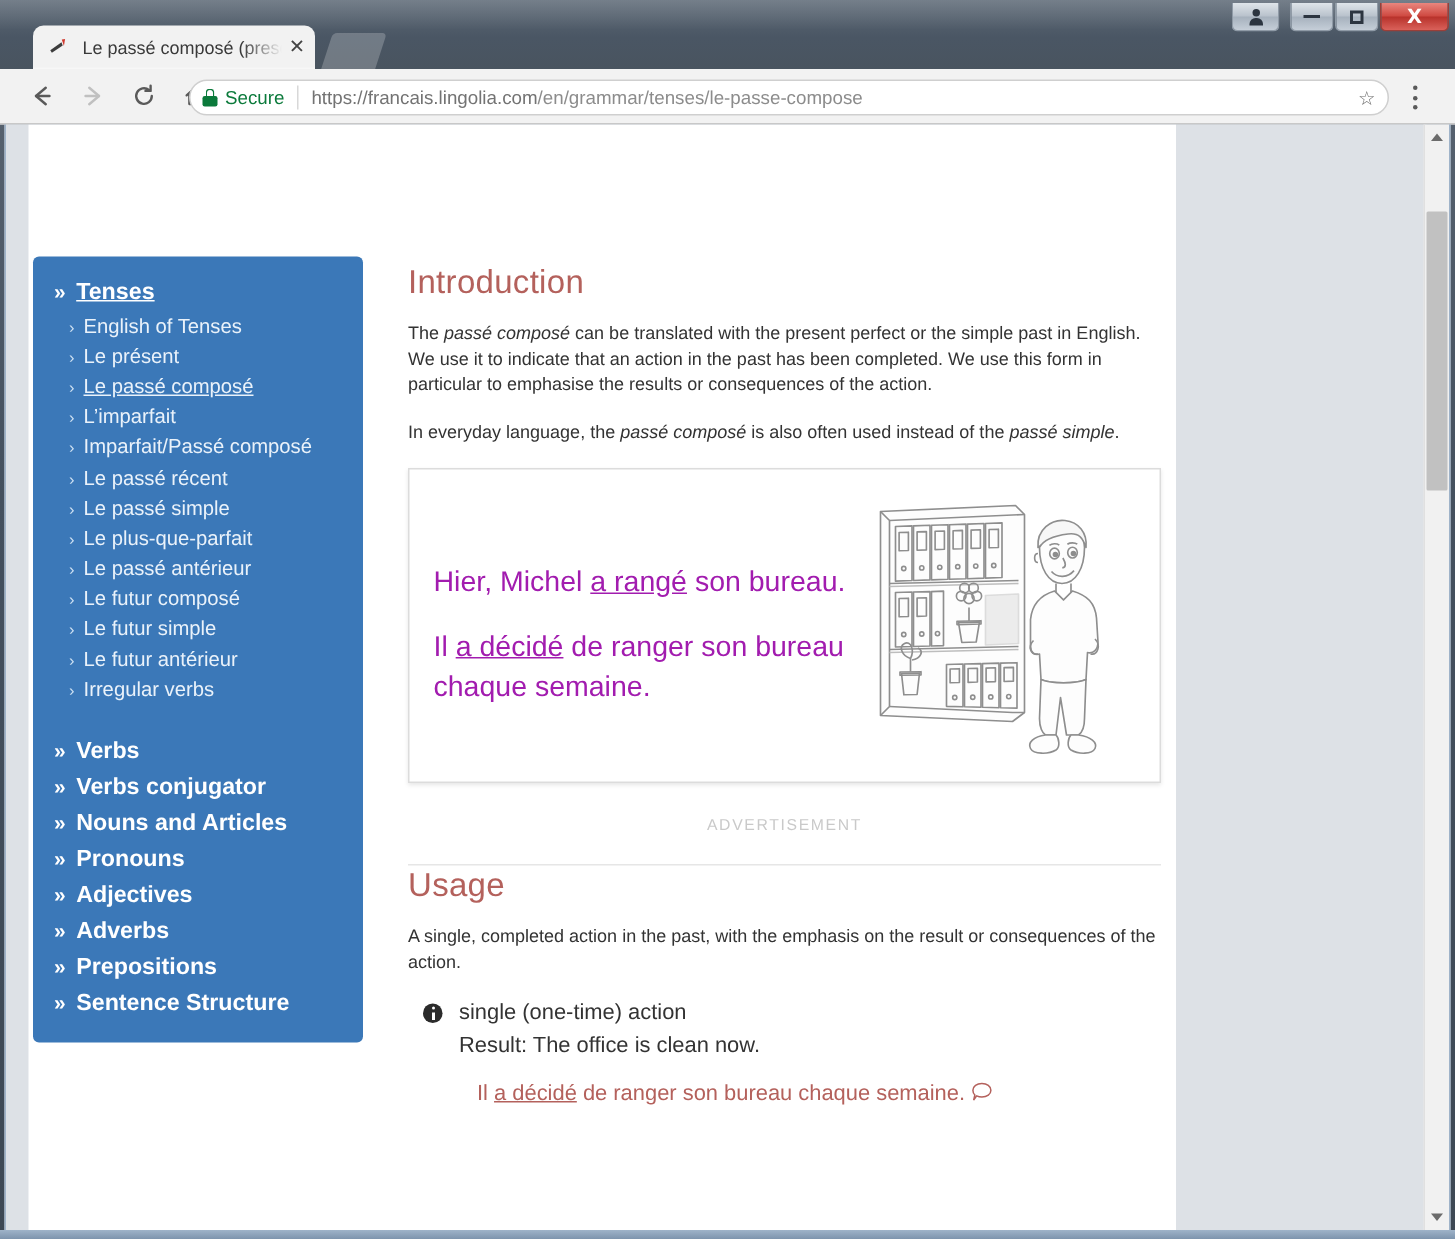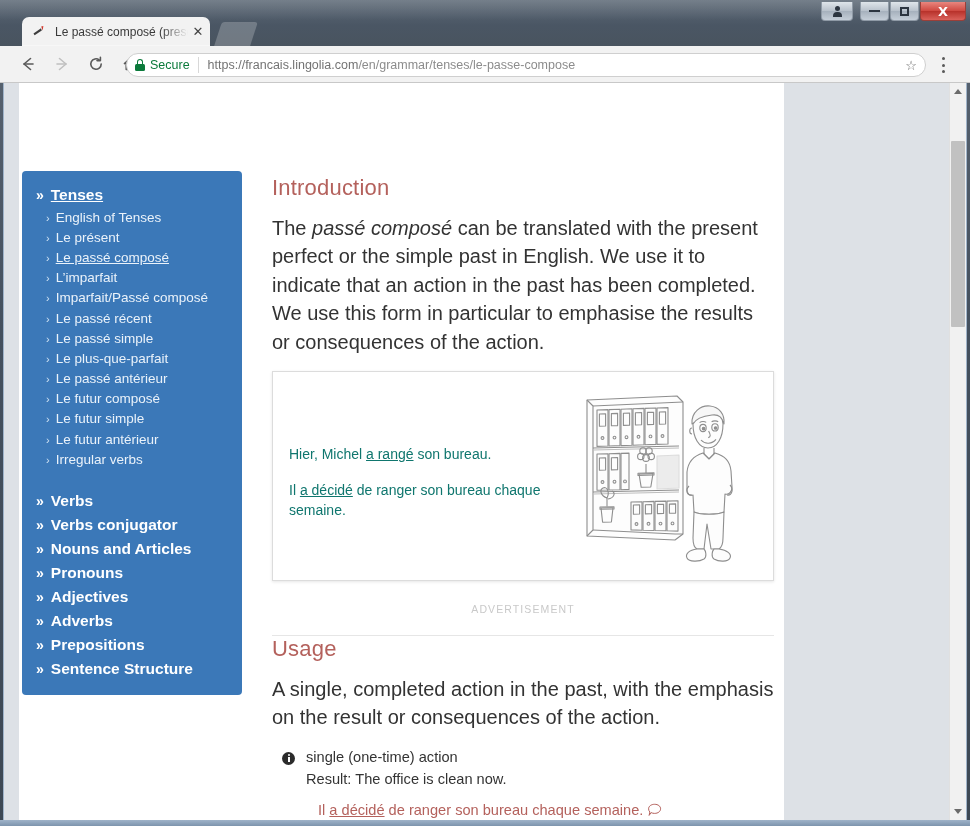--- a/index.html
+++ b/index.html
@@ -192,41 +192,41 @@
   }
   h2.sec {
     color: #b4615c;
     font-size: 22px;
     font-weight: normal;
     margin: 0 0 13px 0;
     letter-spacing: .2px;
   }
   p.body {
     color: #333333;
-    font-size: 20px;
+    font-size: 12px;
     line-height: 1.42;
     margin: 0 0 15px 0;
   }
   p.body em { font-style: italic; }
 
   
   .excard {
     border: 1px solid #dcdcdc;
     background: #ffffff;
     box-shadow: 0 1px 3px rgba(0,0,0,.10);
     margin: 10px 0 18px 0;
     padding: 14px 16px 16px 16px;
     display: flex;
     align-items: center;
     min-height: 170px;
     box-sizing: border-box;
   }
   .excard-text { flex: 1 1 auto; padding-right: 8px; }
   .excard-text p {
-    color: #0f766e; font-size: 14px; line-height: 1.42;
+    color: #a21caf; font-size: 19px; line-height: 1.42;
     margin: 16px 0 15px 0;
   }
   .excard-text p:last-child { margin-bottom: 0; }
   .excard-text u { text-decoration: underline; }
   .excard-img { flex: 0 0 182px; width: 182px; height: 178px; }
 
   
   .adslot {
     margin: 8px 0 0 0;
     padding: 0 0 18px 0;
@@ -478,20 +478,21 @@
           <span class="lbl">Sentence Structure</span>
         </div>
       </nav>
 
       <main id="article">
 
         <h2 class="sec">Introduction</h2>
 
         <p class="body"><span>The </span><em>passé composé</em><span> can be translated with the present perfect or the simple past in English. We use it to indicate that an action in the past has been completed. We use this form in particular to emphasise the results or consequences of the action.</span></p>
 
+        <p class="body"><span>In everyday language, the </span><em>passé composé</em><span> is also often used instead of the </span><em>passé simple</em><span>.</span></p>
 
         <div class="excard">
           <div class="excard-text">
             <p><span>Hier, Michel </span><u>a rangé</u><span> son bureau.</span></p>
             <p><span>Il </span><u>a décidé</u><span> de ranger son bureau chaque semaine.</span></p>
           </div>
           <div class="excard-img">
             <svg width="182" height="178" viewBox="0 0 182 178">
               <g fill="none" stroke="#8e8e8e" stroke-width="1.1" stroke-linejoin="round">
 

